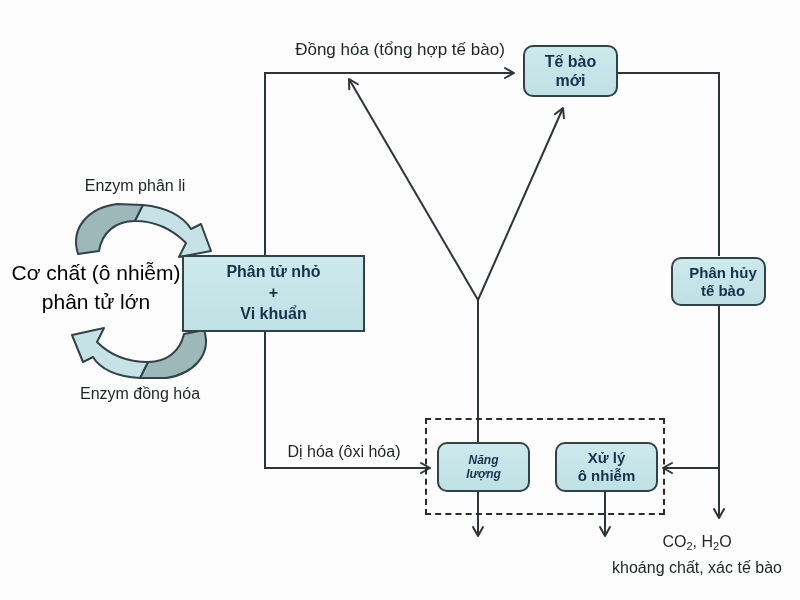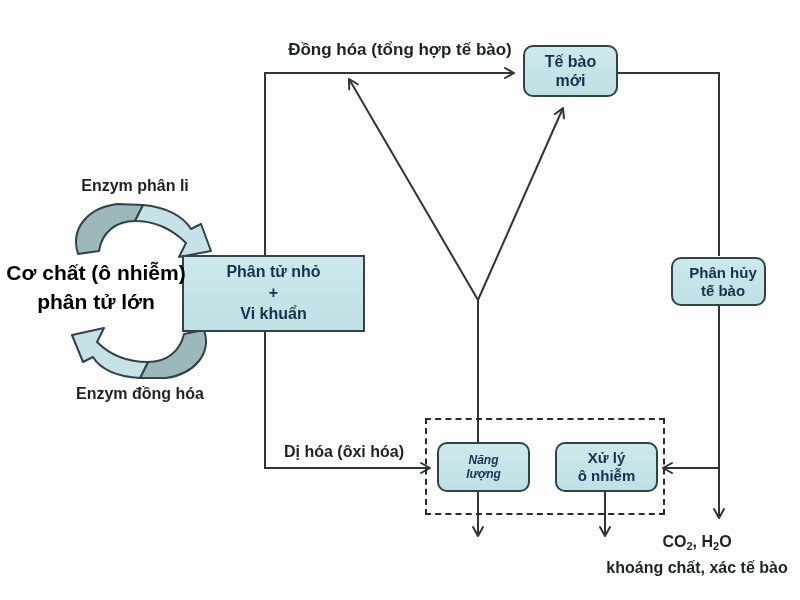--- a/index.html
+++ b/index.html
@@ -59,21 +59,21 @@
     position: absolute;
     left: 425px; top: 418px; width: 240px; height: 97px;
     border: 2px dashed #2b2b2b;
     box-sizing: border-box;
     background: transparent;
   }
 
   .label {
     position: absolute;
     color: var(--label-text);
-    font-weight: 700;
+    font-weight: 400;
     text-align: center;
   }
   .label-dong-hoa   { left: 270px; top: 40px;  width: 260px; font-size: 17px; }
   .label-di-hoa     { left: 264px; top: 443px; width: 160px; font-size: 16px; }
   .label-enzym-top  { left: 60px;  top: 177px; width: 150px; font-size: 16px; }
   .label-enzym-bot  { left: 65px;  top: 385px; width: 150px; font-size: 16px; }
   .label-co-chat    { left: 1px;   top: 258px; width: 190px; font-size: 21px; line-height: 29px; color: #000000; }
   .label-products   { left: 597px; top: 531px; width: 200px; font-size: 16px; line-height: 22px; }
   .label-products sub { font-size: 11px; vertical-align: -3px; }
 </style>

